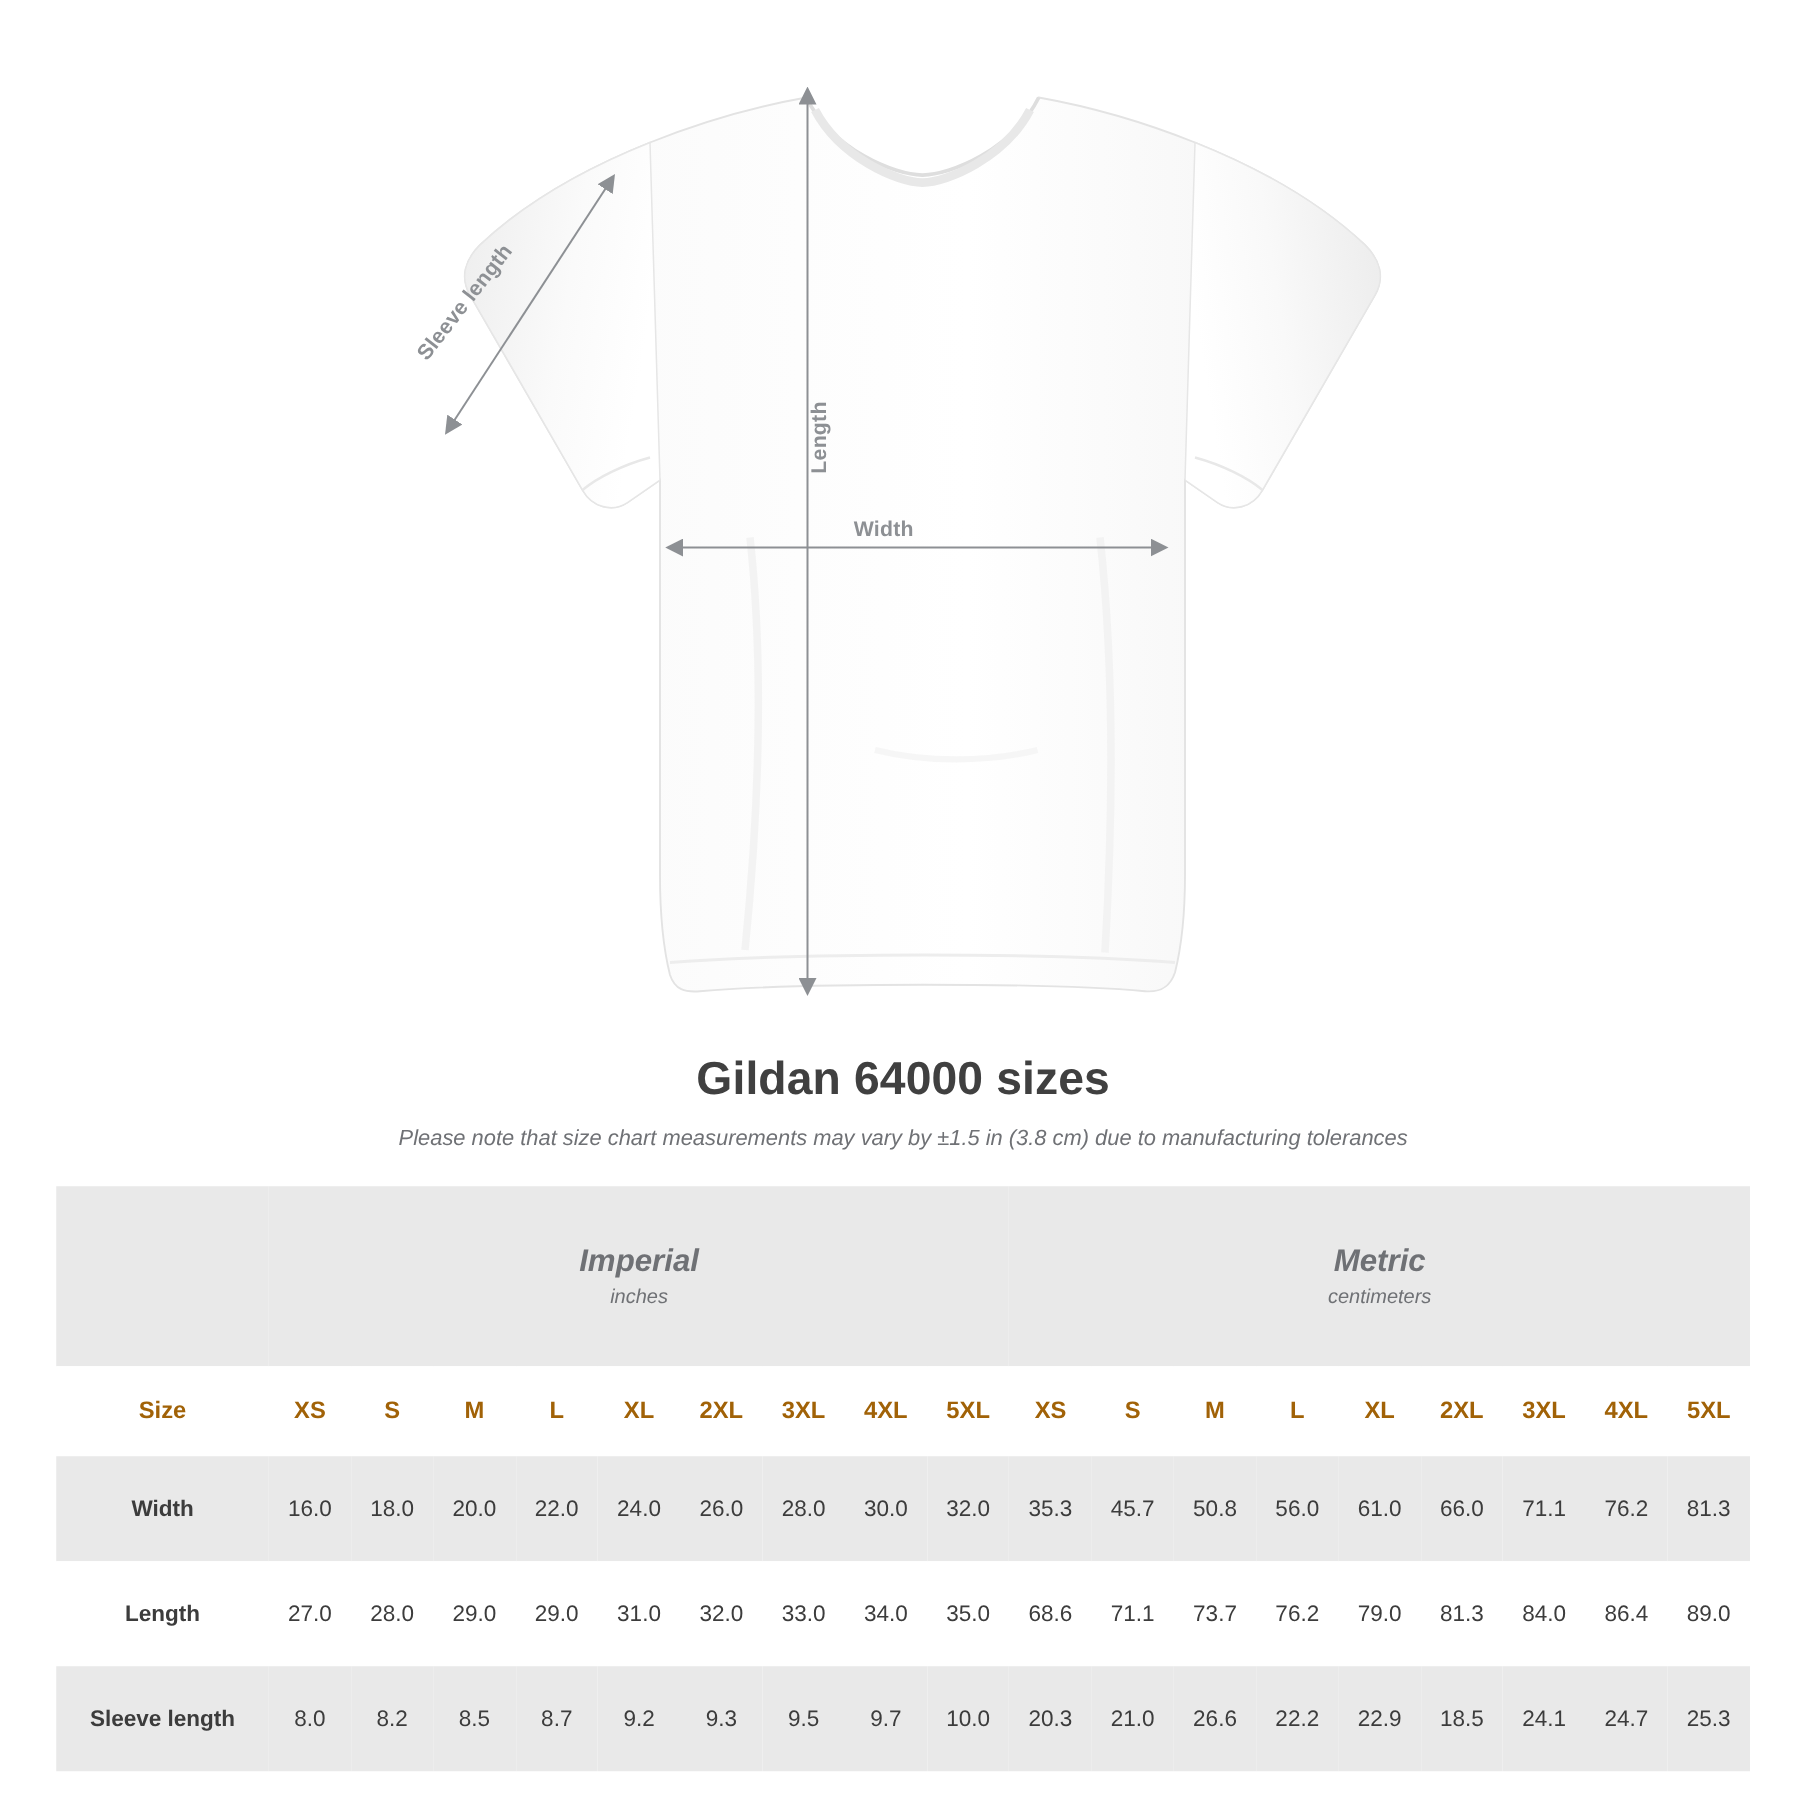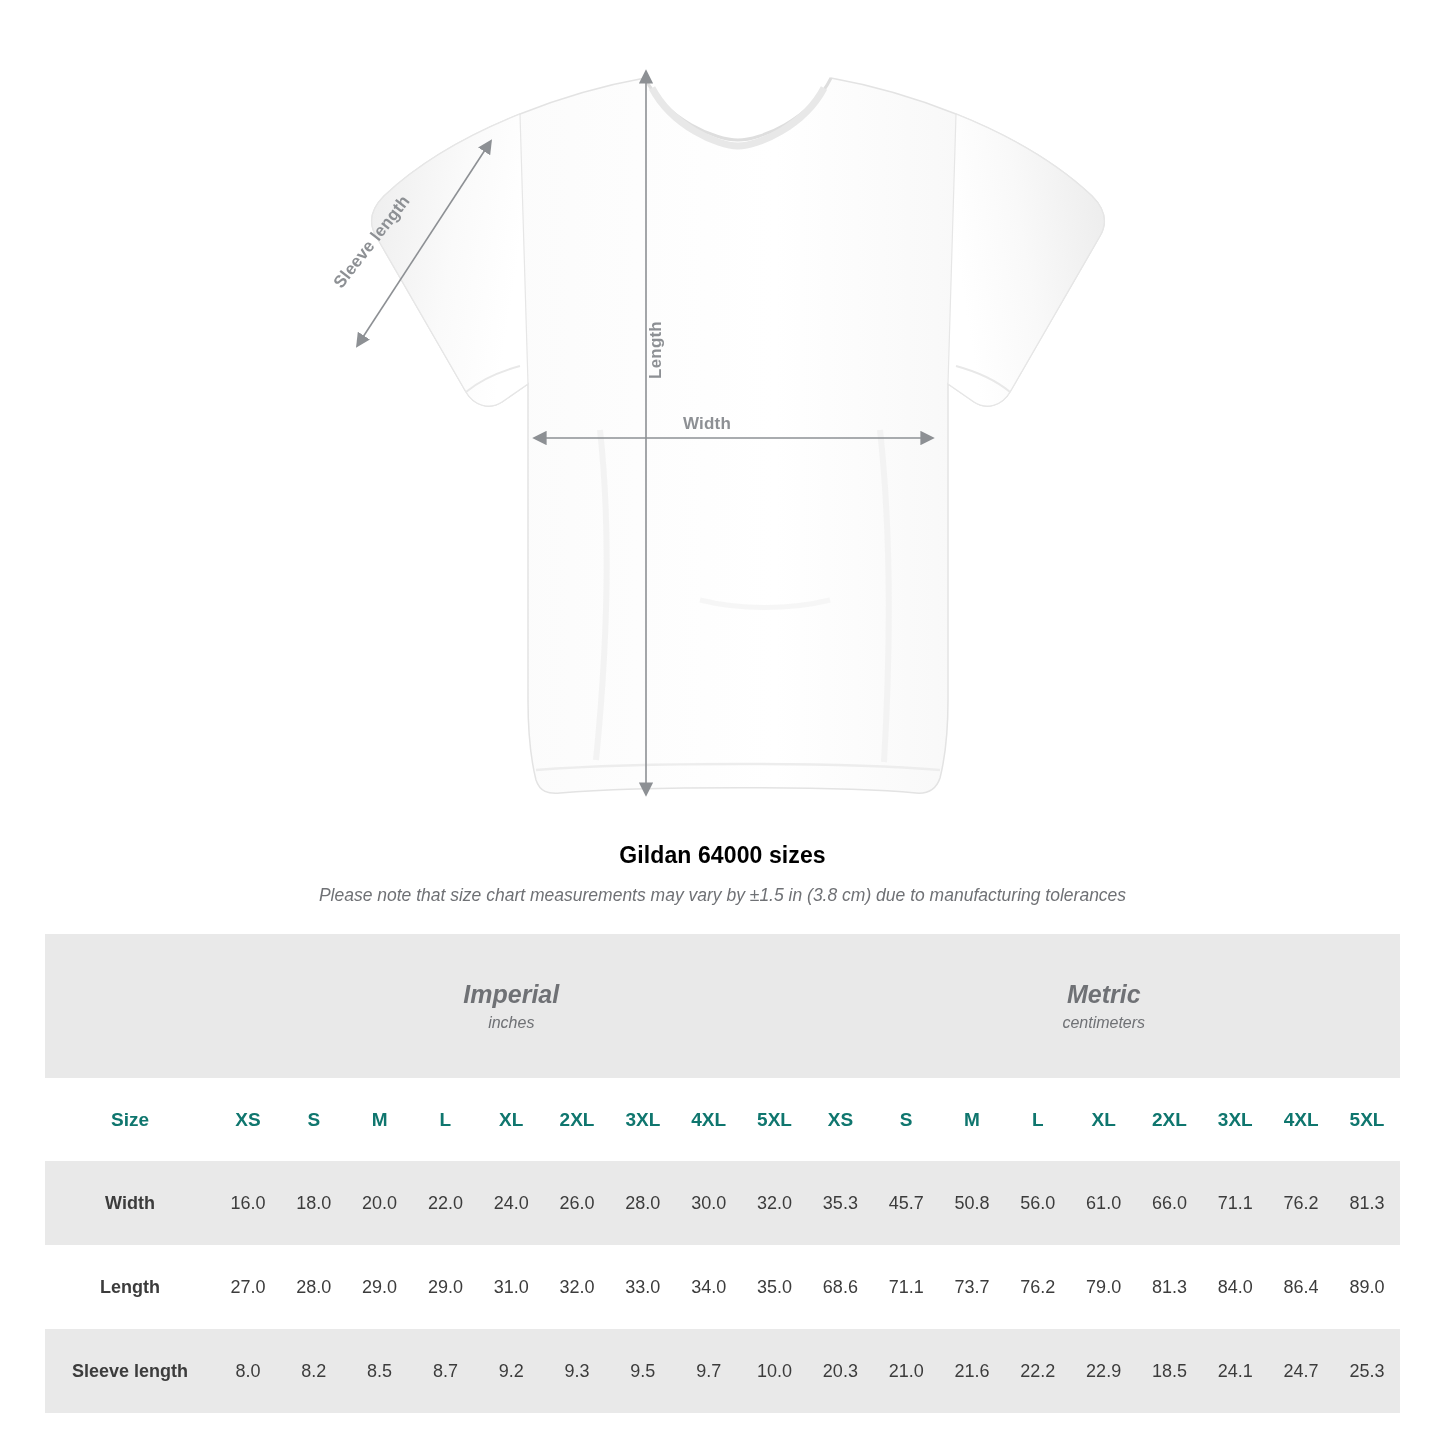--- a/index.html
+++ b/index.html
@@ -57,23 +57,23 @@
     left: 683px;
     top: 414px;
   }
 
   
   .heading-wrap {
     text-align: center;
     margin-top: 12px;
   }
   .title {
-    font-size: 23px;
-    font-weight: bold;
-    color: #000000;
+    font-size: 37px;
+    font-weight: bold;
+    color: #404040;
     margin: 0;
     letter-spacing: 0.1px;
   }
   .subtitle {
     font-size: 17.5px;
     font-style: italic;
     color: #6f7175;
     margin: 16px 0 16px 0;
   }
 
@@ -105,25 +105,25 @@
     color: #6f7175;
     line-height: 1.15;
   }
   .unit-sub {
     font-size: 16px;
     font-style: italic;
     color: #6f7175;
     padding-top: 5px;
   }
   tr.header-row td {
-    height: 83px;
+    height: 72px;
     background: #ffffff;
     font-weight: bold;
     font-size: 19px;
-    color: #0f766e;
+    color: #a16207;
   }
   tr.header-row td.rowhead {
     font-weight: bold;
     font-size: 19px;
   }
   td.rowhead {
     font-weight: bold;
     font-size: 19px;
     color: #3a3a3a;
   }
@@ -336,21 +336,21 @@
             <td class="val">8.2</td>
             <td class="val">8.5</td>
             <td class="val">8.7</td>
             <td class="val">9.2</td>
             <td class="val">9.3</td>
             <td class="val">9.5</td>
             <td class="val">9.7</td>
             <td class="val">10.0</td>
             <td class="val">20.3</td>
             <td class="val">21.0</td>
-            <td class="val">21.6</td>
+            <td class="val">26.6</td>
             <td class="val">22.2</td>
             <td class="val">22.9</td>
             <td class="val">18.5</td>
             <td class="val">24.1</td>
             <td class="val">24.7</td>
             <td class="val">25.3</td>
           </tr>
         </tbody>
     </table>
   </div>

